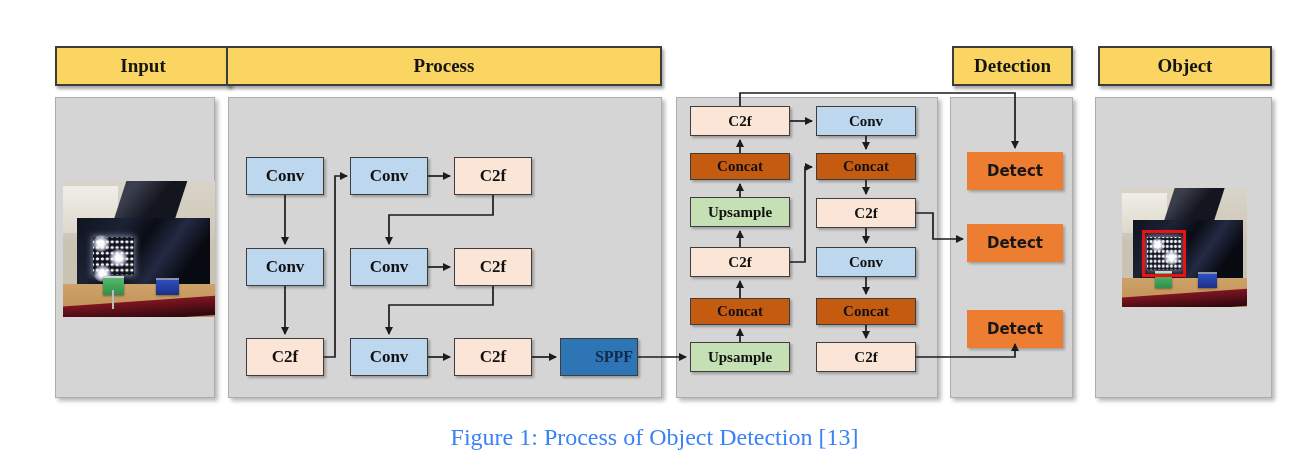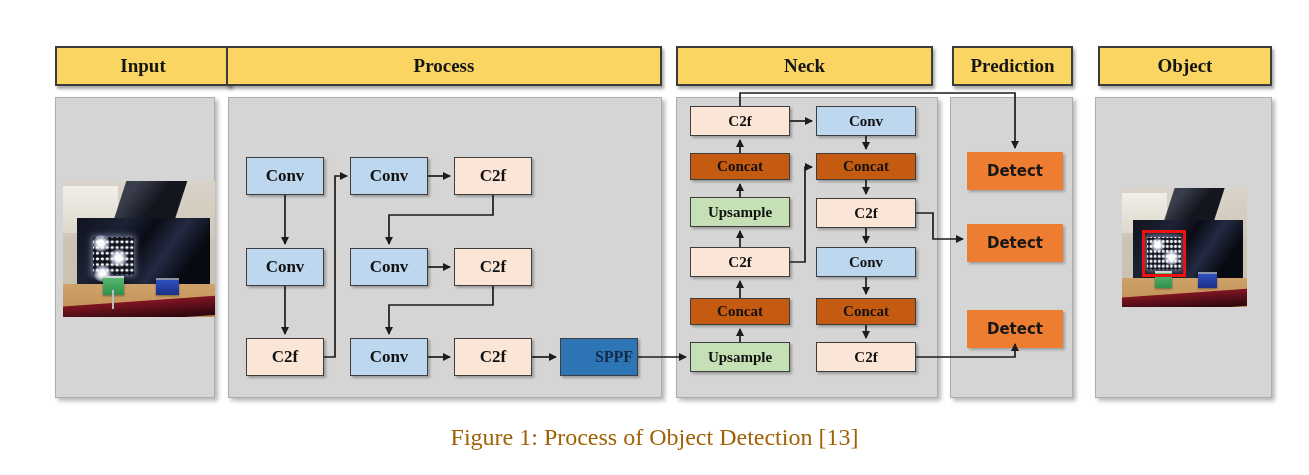--- a/index.html
+++ b/index.html
@@ -63,31 +63,30 @@
   .photo .clip.green{left:26%;top:70%;width:14%;height:12%;
                      background:linear-gradient(180deg,#57b86e,#2f8f4b);border-top:2px solid #cfd4d6;}
   .photo .clip.blue{left:61%;top:71%;width:15%;height:11%;
                     background:linear-gradient(180deg,#2e4fc0,#1b2f86);border-top:2px solid #8b93a8;}
   .photo .wire{position:absolute;width:2px;background:#b9bec4;}
   .bbox{position:absolute;left:16%;top:35%;width:35%;height:40%;
         border:3px solid var(--bbox_color);box-sizing:border-box;}
 
   
   .caption{position:absolute;left:0;top:424px;width:1309px;text-align:center;
-           font-size:24px;color:#a16207;}
+           font-size:24px;color:#3b82f6;}
 </style>
 </head>
 <body>
 
 <div class="figure">
 
   <div class="hdr" style="left:55px;width:176px;font-family:Liberation Serif, serif;">Input</div>
   <div class="hdr" style="left:226px;width:436px;">Process</div>
-  <div class="hdr" style="left:676px;width:257px;">Neck</div>
-  <div class="hdr" style="left:952px;width:121px;">Prediction</div>
+  <div class="hdr" style="left:952px;width:121px;">Detection</div>
   <div class="hdr" style="left:1098px;width:174px;">Object</div>
 
   <div class="panel" style="left:55px;width:160px;"></div>
   <div class="panel" style="left:228px;width:434px;"></div>
   <div class="panel" style="left:676px;width:262px;"></div>
   <div class="panel" style="left:950px;width:123px;"></div>
   <div class="panel" style="left:1095px;width:177px;"></div>
 
   <div class="photo" style="left:63px;top:181px;width:152px;height:136px;">
     <div class="shelf"></div>

